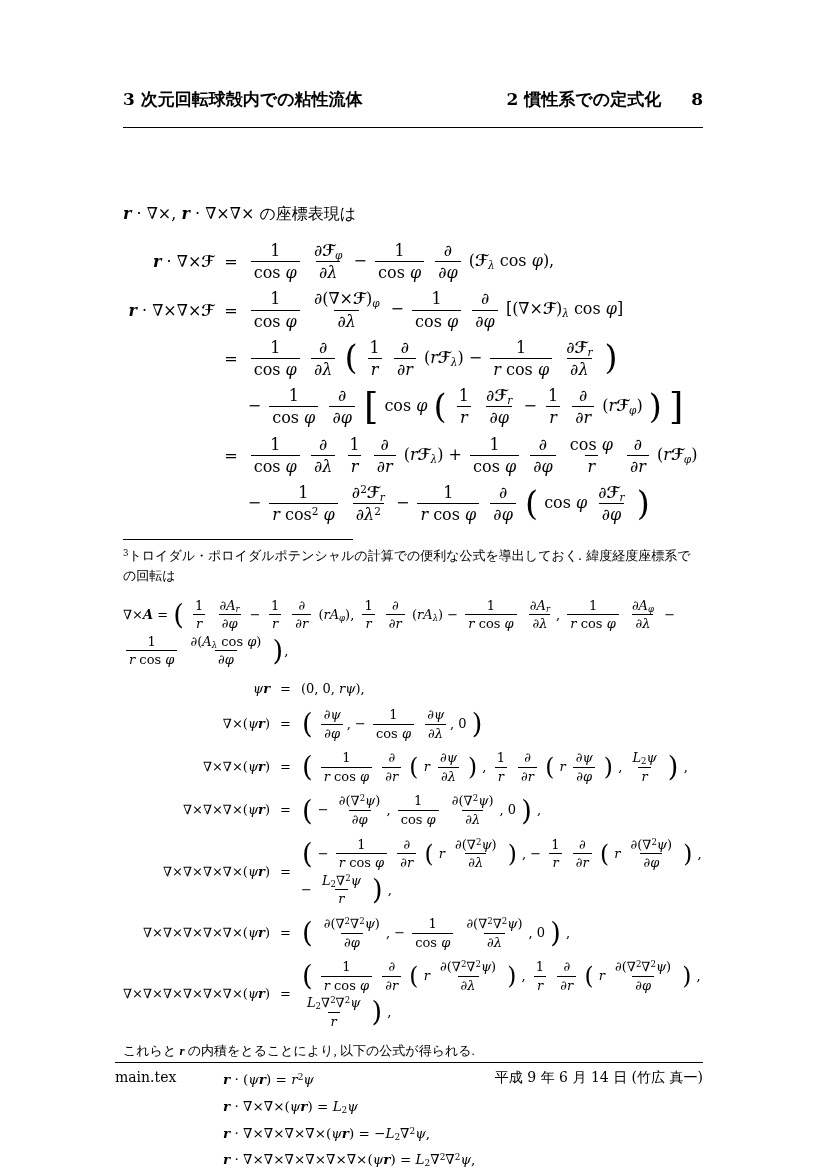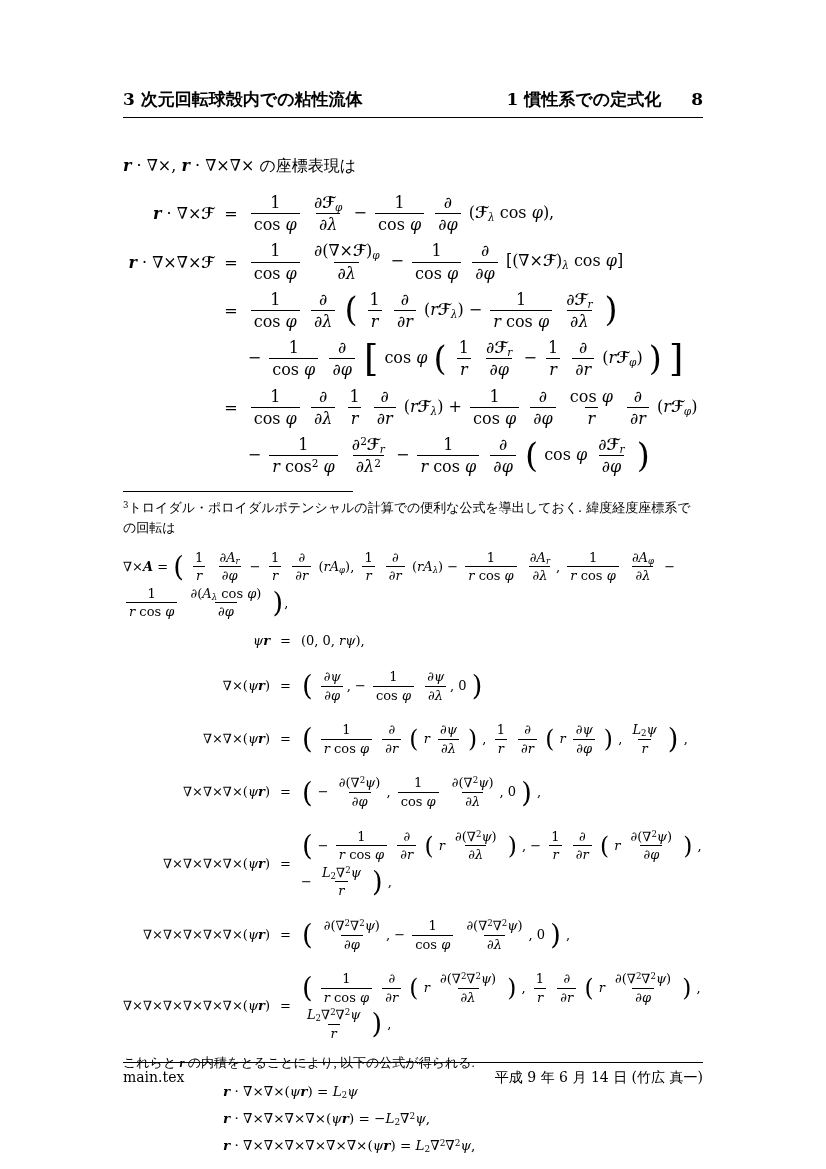--- a/index.html
+++ b/index.html
@@ -12,26 +12,26 @@
     color: #000;
     font-family: "DejaVu Serif", "Liberation Serif", serif;
     overflow: hidden;
   }
   .content { position:absolute; left:123px; top:88px; width:580px; }
 
   
   .header {
     display:flex; justify-content:space-between; align-items:baseline;
     font-weight:bold; font-size:17px;
-    border-bottom:1.5px solid #000; padding-bottom:6px;
+    border-bottom:1.5px solid #000; padding-bottom:16px;
   }
   .header-right { display:flex; gap:30px; align-items:baseline; }
 
   
-  .intro { margin-top:36px; font-size:16px; line-height:1.5; }
+  .intro { margin-top:74px; font-size:16px; line-height:1.5; }
 
   
   .eqgrid {
     display:grid; grid-template-columns:auto auto auto;
     width:fit-content; margin:14px auto 0;
     align-items:center; row-gap:5px;
     font-size:16px;
   }
   .eqgrid .cell-lhs { text-align:center; justify-self:end; }
   .eqgrid .cell-rel { padding:0 10px; justify-self:center; }
@@ -47,44 +47,44 @@
   .rm i { font-style:normal; }
   .bi { font-weight:bold; }
   .bi i { font-style:italic; }
   .dl { display:inline-block; vertical-align:middle; line-height:0; margin:0 1px; font-style:normal; }
   .scrF { font-family:"DejaVu Sans","DejaVu Serif",sans-serif; font-weight:bold; font-style:normal; }
 
   
   .footnote-rule { width:230px; border-top:1px solid #000; margin-top:14px; }
   .footnote { margin-top:6px; font-size:13px; line-height:1.55; }
   .footnote-eq-center { width:fit-content; margin:10px auto; font-size:13px; }
-  .footnote .eqgrid { font-size:13px; row-gap:17px; margin-top:10px; }
+  .footnote .eqgrid { font-size:13px; row-gap:7px; margin-top:10px; }
   .fn-text2 { margin-top:8px; }
   .result-intro { margin-top:10px; font-size:13px;font-family:Liberation Serif, serif; }
   .formula-list { margin:8px 0 0 100px; font-size:13.5px; }
   .formula-line { margin:6px 0; }
 
   
   .footer {
-    position:absolute; left:123px; right:123px; top:1062px;
+    position:absolute; left:115px; right:123px; top:1062px;
     border-top:1px solid #000; padding-top:6px;
     display:flex; justify-content:space-between;
     font-size:14px;
   }
 </style>
 </head>
 <body>
 
 <div class="page">
   <div class="content">
 
     <div class="header">
       <span>3 次元回転球殻内での粘性流体</span>
       <span class="header-right">
-        <span>1  慣性系での定式化</span>
+        <span>2  慣性系での定式化</span>
         <span>8</span>
       </span>
     </div>
 
     <p class="intro"><span class="bi"><i>r</i></span> · ∇×, <span class="bi"><i>r</i></span> · ∇×∇× の座標表現は</p>
 
     <div class="eqgrid">
         <span class="cell-lhs"><span class="bi"><i>r</i></span> · ∇×<span class="scrF">ℱ</span></span>
         <span class="cell-rel">=</span>
         <span class="cell-rhs"><span class="frac">
@@ -358,20 +358,21 @@
               <span class="den">∂<i>φ</i></span>
             </span> <span class="dl" style="font-size: 1.8em;">)</span> , <span class="frac">
               <span class="num"><i>L</i><sub><span>2</span></sub>∇<sup><span>2</span></sup>∇<sup><span>2</span></sup><i>ψ</i></span>
               <span class="den"><i>r</i></span>
             </span> <span class="dl" style="font-size: 2.1em;">)</span> ,</span>
         </div>
 
       <p class="result-intro">これらと <span class="bi"><i>r</i></span> の内積をとることにより, 以下の公式が得られる.</p>
 
       <div class="formula-list">
+          <div class="formula-line"><span class="bi"><i>r</i></span> · (<i>ψ</i><span class="bi"><i>r</i></span>) = <i>r</i><sup><span>2</span></sup><i>ψ</i></div>
           <div class="formula-line"><span class="bi"><i>r</i></span> · ∇×∇×(<i>ψ</i><span class="bi"><i>r</i></span>) = <i>L</i><sub><span>2</span></sub><i>ψ</i></div>
           <div class="formula-line"><span class="bi"><i>r</i></span> · ∇×∇×∇×∇×(<i>ψ</i><span class="bi"><i>r</i></span>) = −<i>L</i><sub><span>2</span></sub>∇<sup><span>2</span></sup><i>ψ</i>,</div>
           <div class="formula-line"><span class="bi"><i>r</i></span> · ∇×∇×∇×∇×∇×∇×(<i>ψ</i><span class="bi"><i>r</i></span>) = <i>L</i><sub><span>2</span></sub>∇<sup><span>2</span></sup>∇<sup><span>2</span></sup><i>ψ</i>,</div>
         </div>
     </div>
 
   </div>
 
   <div class="footer">
     <span>main.tex</span>

